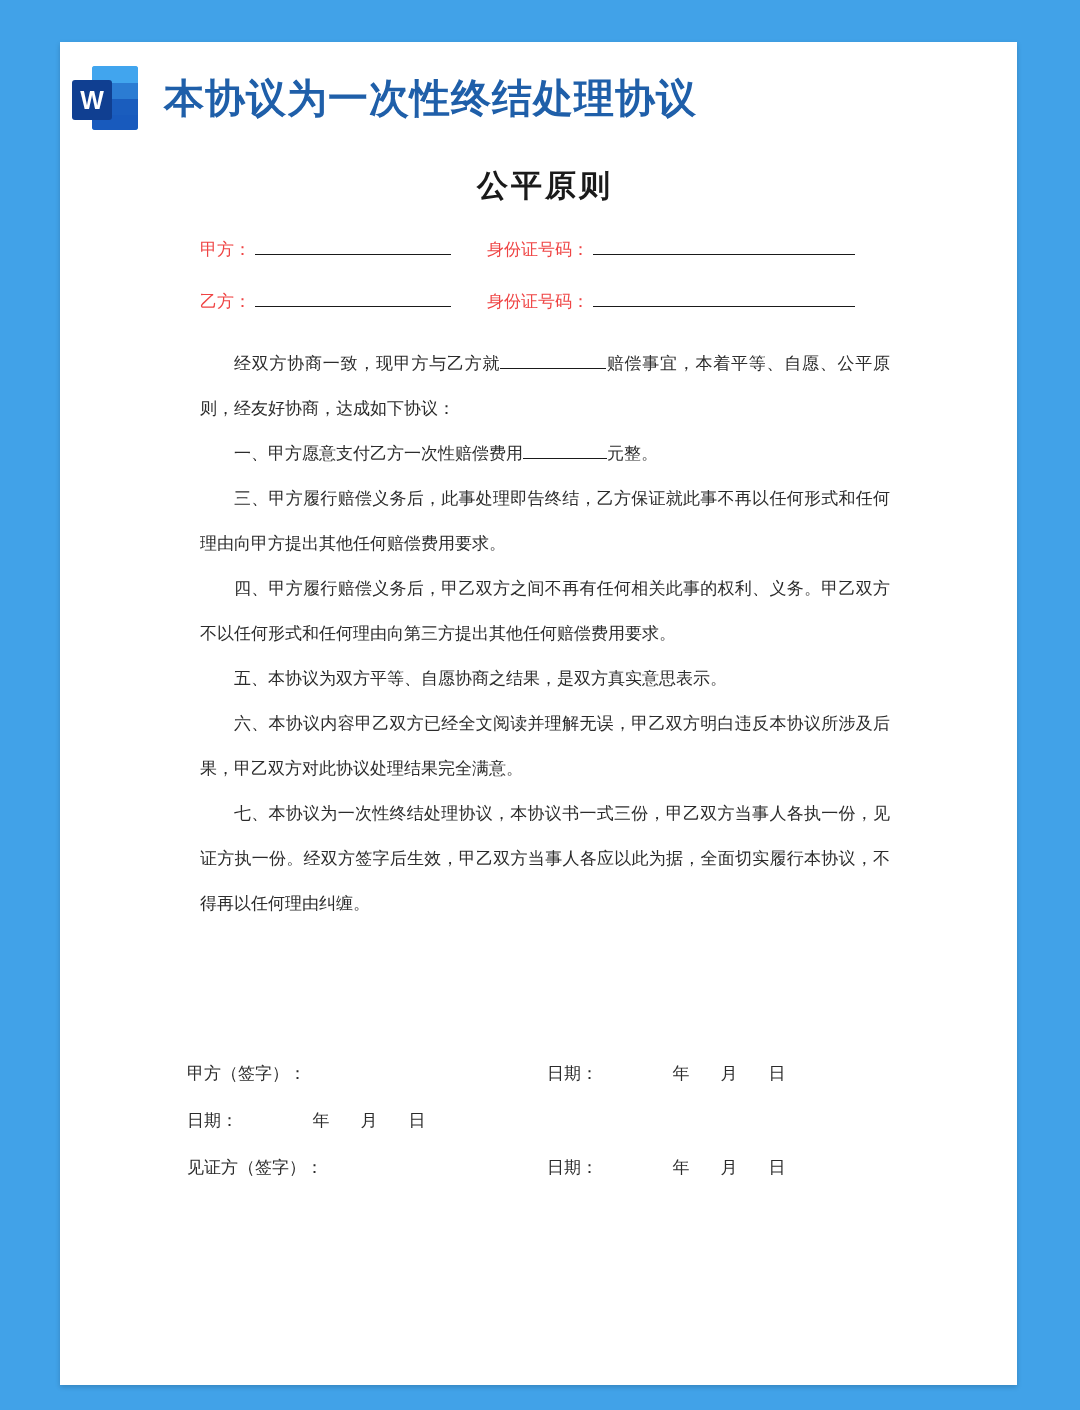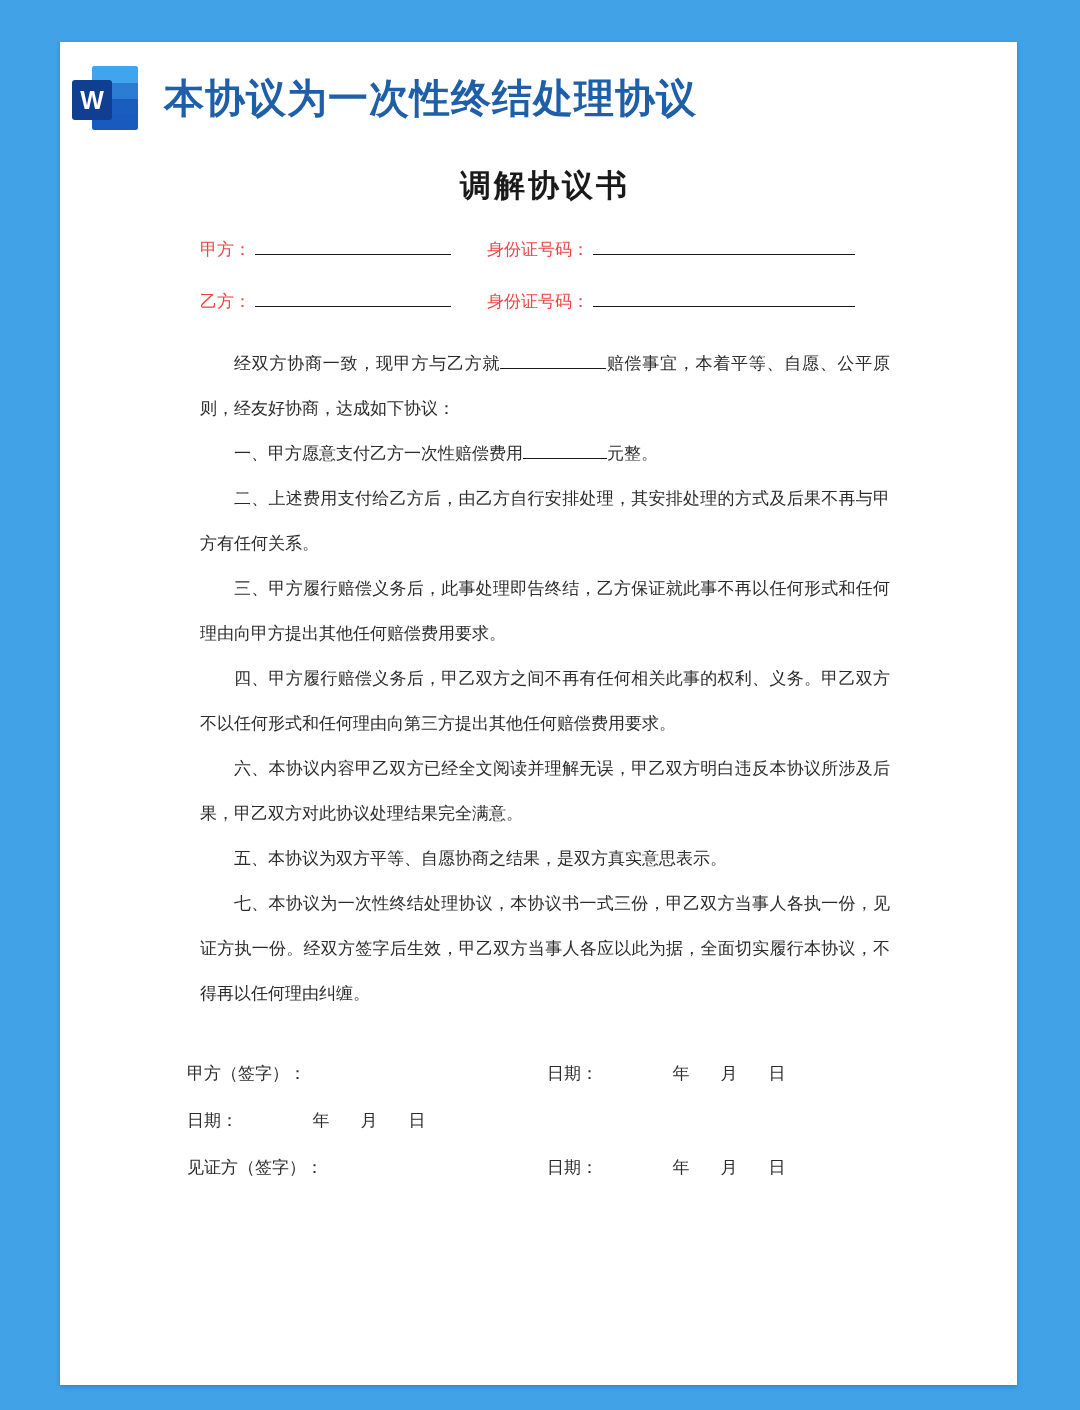--- a/index.html
+++ b/index.html
@@ -209,21 +209,21 @@
           <div class="b3"></div>
           <div class="b4"></div>
         </div>
         <div class="wbox">W</div>
       </div>
       <div class="header-title">本协议为一次性终结处理协议</div>
     </div>
 
     <div class="doc-body">
 
-      <h1 class="doc-title">调解协议书</h1>
+      <h1 class="doc-title">公平原则</h1>
 
       <div class="field-row">
         <span class="field-label">甲方：</span>
         <span class="blank blank-party"></span>
         <span class="gap-mid"></span>
         <span class="field-label">身份证号码：</span>
         <span class="blank blank-id"></span>
       </div>
 
       <div class="field-row">
@@ -231,29 +231,28 @@
         <span class="blank blank-party"></span>
         <span class="gap-mid"></span>
         <span class="field-label">身份证号码：</span>
         <span class="blank blank-id"></span>
       </div>
 
       <p class="para"><span>经双方协商一致，现甲方与乙方就</span><span class="blank-inline bi-reason"></span><span>赔偿事宜，本着平等、自愿、公平原则，经友好协商，达成如下协议：</span></p>
 
       <p class="para"><span>一、</span><span>甲方愿意支付乙方一次性赔偿费用</span><span class="blank-inline bi-amount"></span><span>元整。</span></p>
 
-      <p class="para"><span>二、</span><span>上述费用支付给乙方后，由乙方自行安排处理，其安排处理的方式及后果不再与甲方有任何关系。</span></p>
 
       <p class="para"><span>三、</span><span>甲方履行赔偿义务后，此事处理即告终结，乙方保证就此事不再以任何形式和任何理由向甲方提出其他任何赔偿费用要求。</span></p>
 
       <p class="para"><span>四、</span><span>甲方履行赔偿义务后，甲乙双方之间不再有任何相关此事的权利、义务。甲乙双方不以任何形式和任何理由向第三方提出其他任何赔偿费用要求。</span></p>
 
+      <p class="para"><span>五、</span><span>本协议为双方平等、自愿协商之结果，是双方真实意思表示。</span></p>
+
       <p class="para"><span>六、</span><span>本协议内容甲乙双方已经全文阅读并理解无误，甲乙双方明白违反本协议所涉及后果，甲乙双方对此协议处理结果完全满意。</span></p>
-
-      <p class="para"><span>五、</span><span>本协议为双方平等、自愿协商之结果，是双方真实意思表示。</span></p>
 
       <p class="para"><span>七、</span><span>本协议为一次性终结处理协议，本协议书一式三份，甲乙双方当事人各执一份，见证方执一份。经双方签字后生效，甲乙双方当事人各应以此为据，全面切实履行本协议，不得再以任何理由纠缠。</span></p>
 
     </div>
 
     <div class="sign-block">
 
       <div class="sign-row">
         <span class="sign-left">甲方（签字）：</span>
         <span class="sign-date-label">日期：</span>

